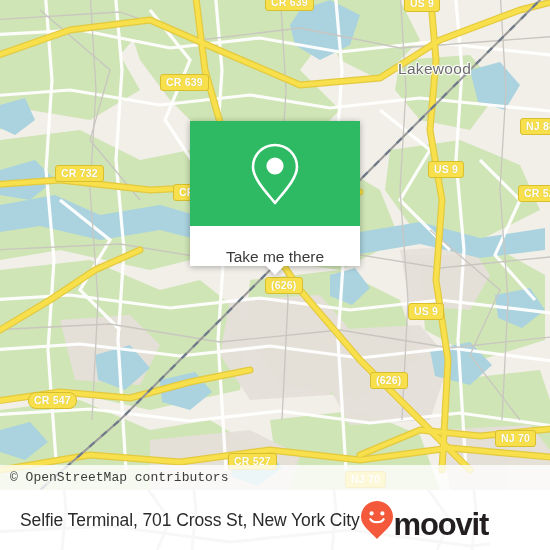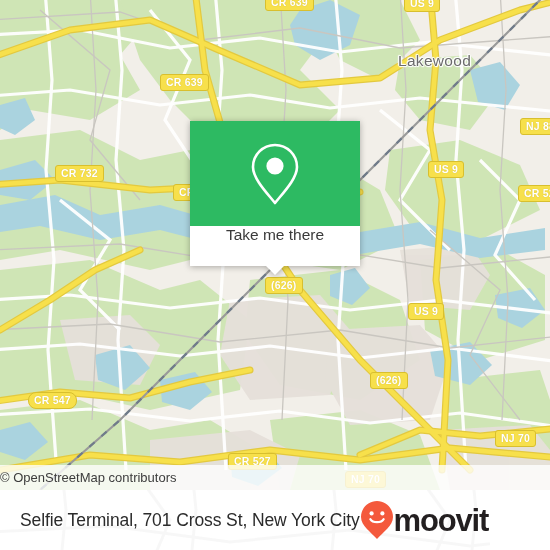--- a/index.html
+++ b/index.html
@@ -52,42 +52,42 @@
   }
 
   
   .attribution{
     position:absolute;left:0;bottom:0;width:100%;
     height:25px;
     background:rgba(255,255,255,.78);
     display:flex;align-items:center;
   }
   .attribution span{
-    padding-left:0;
-    font-family:Liberation Sans, sans-serif;
+    padding-left:10px;
+    font-family:Liberation Mono, monospace;
     font-size:13px;
     color:#3c3c3c;
     white-space:nowrap;
   }
 
   
   .popup{
     position:absolute;left:190px;top:121px;width:170px;
     filter:drop-shadow(0 1px 3px rgba(0,0,0,.30));
   }
   .popup-top{
     background:#2dba62;
     height:105px;
     display:flex;align-items:center;justify-content:center;
   }
   .popup-pin{display:block;}
   .popup-btn{
     background:#ffffff;
     height:40px;
-    display:flex;align-items:flex-start;justify-content:center;
+    display:flex;align-items:flex-end;justify-content:center;
     font-family:"Liberation Sans", sans-serif;
     font-size:15.5px;
     color:#3a3a3a;
     cursor:pointer;
     position:relative;
   }
   .popup-tail{
     position:absolute;left:50%;top:100%;
     width:0;height:0;margin-left:-9px;
     border-left:9px solid transparent;
@@ -112,21 +112,21 @@
     padding:0 18px 0 20px;
     box-sizing:border-box;
   }
   .footer-title{
     font-family:"Liberation Sans", sans-serif;
     font-size:17.5px;
     color:#2b2b2b;
     white-space:nowrap;
     letter-spacing:-.1px;
   }
-  .brand{display:flex;align-items:center;gap:1px;}
+  .brand{display:flex;align-items:flex-end;gap:1px;}
   .brand-mark{display:block;}
   .brand-text{
     font-family:"Liberation Sans", sans-serif;
     font-size:31px;
     font-weight:bold;
     color:#231f20;
     letter-spacing:-1.2px;
     line-height:1;
     margin-left:-1px;
   }
@@ -236,21 +236,21 @@
         <path d="M360,455 L420,430 L480,436 L560,428"></path>
         <path d="M0,330 L50,300 L95,270 L140,250"></path>
       </g>
 
       <g>
         <path d="M560,-20 L470,70 L390,150 L300,240 L210,330 L120,420 L40,490" stroke="#9a9a9a" stroke-width="2.2" fill="none"></path>
         <path d="M560,-20 L470,70 L390,150 L300,240 L210,330 L120,420 L40,490" stroke="#6f7b8a" stroke-width="2.2" fill="none" stroke-dasharray="7 9"></path>
       </g>
     </svg>
 
-    <div class="city-label" style="left:398px;top:52px;">Lakewood</div>
+    <div class="city-label" style="left:398px;top:60px;">Lakewood</div>
 
     <div class="shield" style="left:265px;top:-6px;">CR 639</div>
     <div class="shield" style="left:404px;top:-5px;">US 9</div>
     <div class="shield" style="left:160px;top:74px;">CR 639</div>
     <div class="shield" style="left:520px;top:118px;">NJ 88</div>
     <div class="shield" style="left:428px;top:161px;">US 9</div>
     <div class="shield" style="left:55px;top:165px;">CR 732</div>
     <div class="shield" style="left:518px;top:185px;">CR 527</div>
     <div class="shield" style="left:173px;top:184px;">CR 527</div>
     <div class="shield" style="left:265px;top:277px;">(626)</div>

